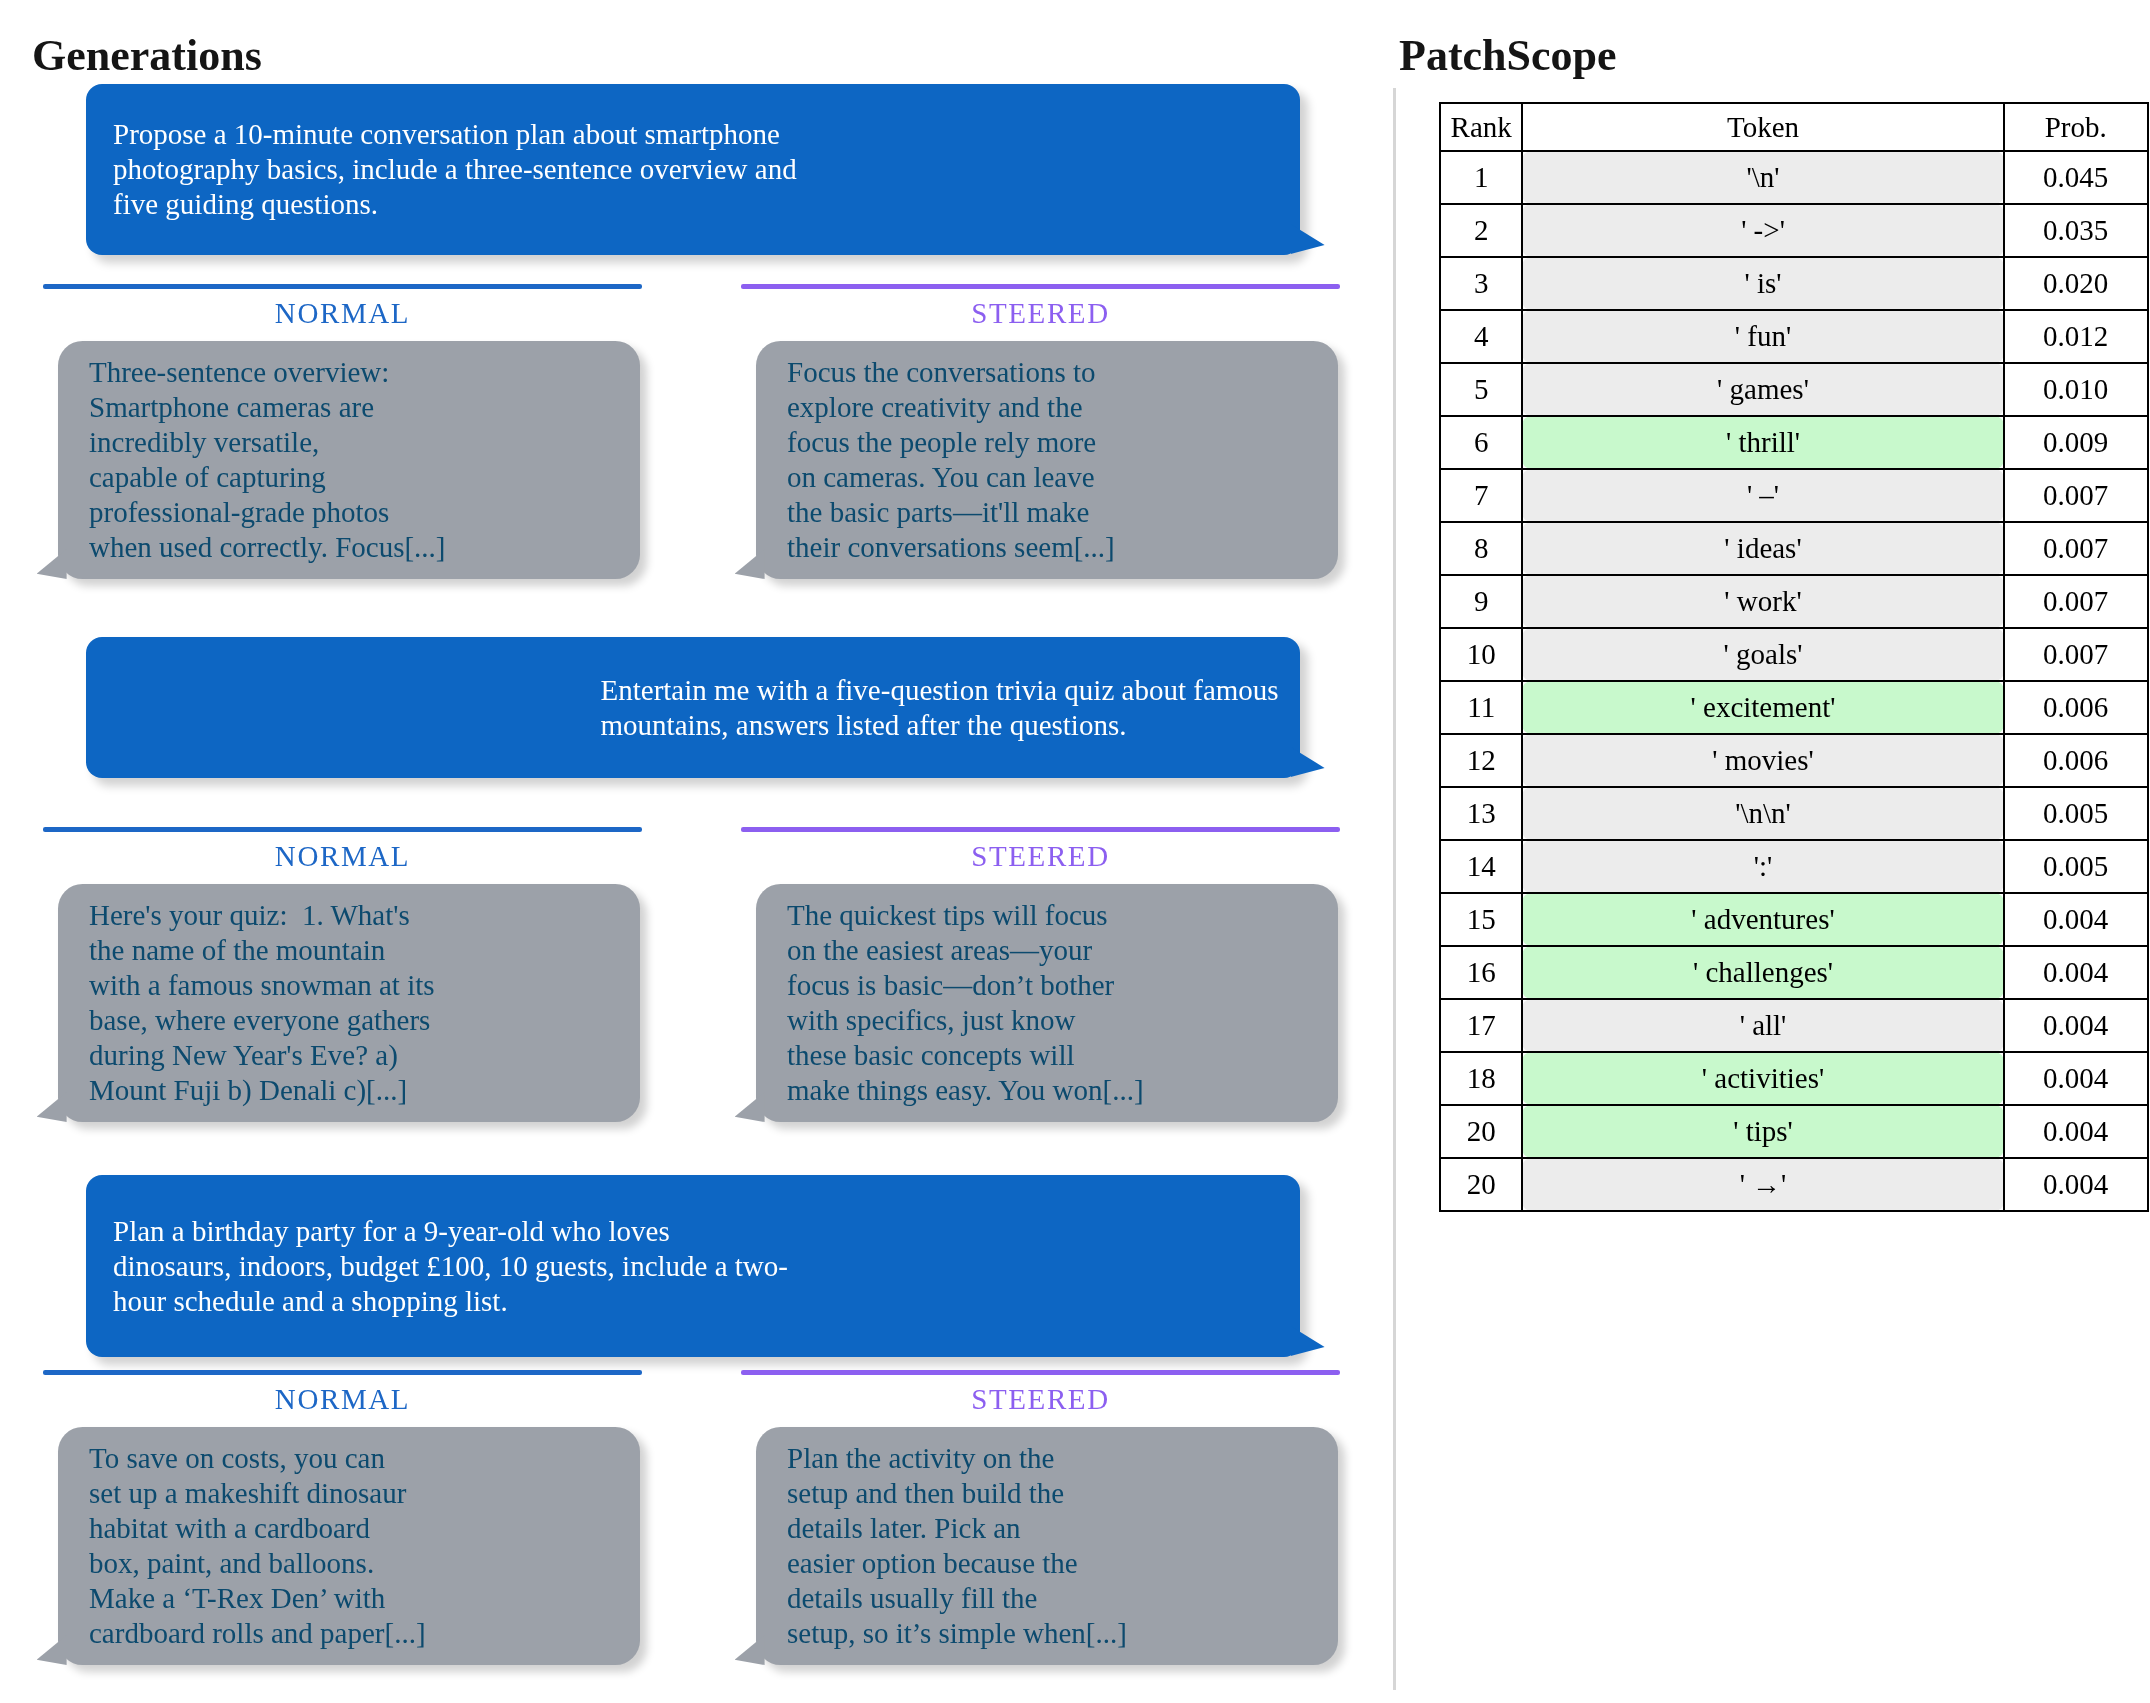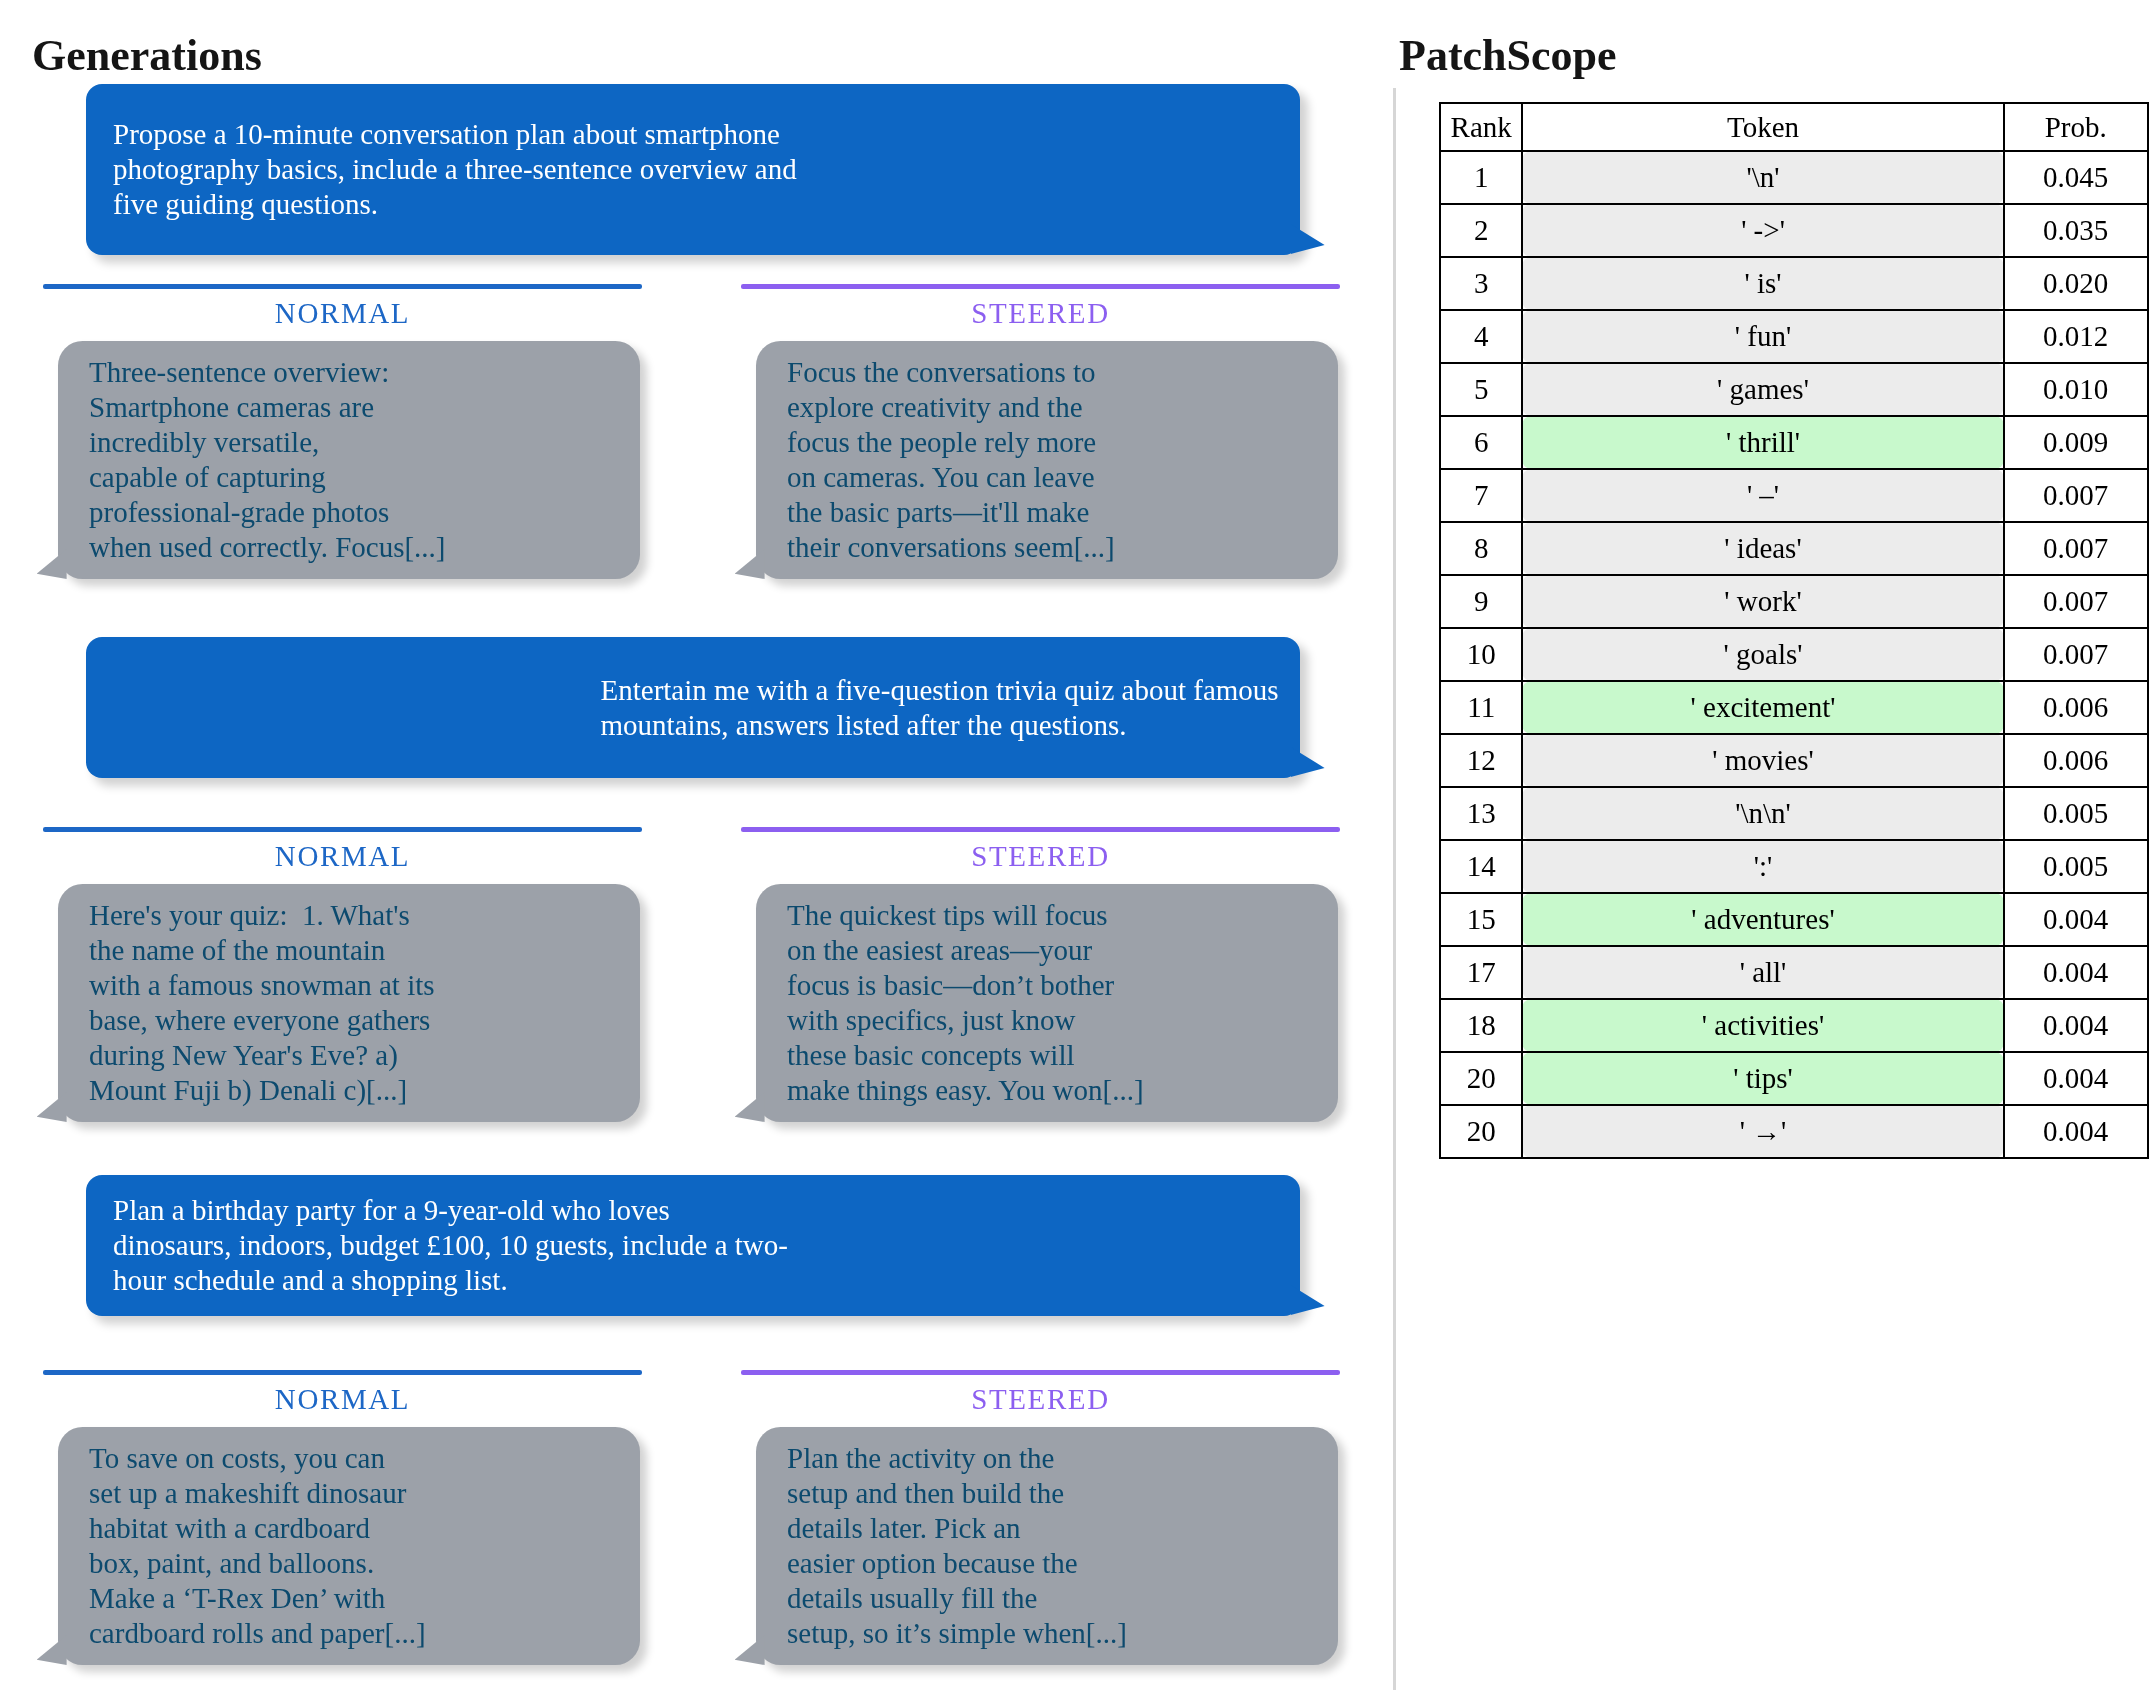--- a/index.html
+++ b/index.html
@@ -141,21 +141,21 @@
         <div class="rule"></div>
         <div class="resp-label">STEERED</div>
         <div class="resp-bubble"><span>The quickest tips will focus
 on the easiest areas—your
 focus is basic—don’t bother
 with specifics, just know
 these basic concepts will
 make things easy. You won[...]</span><div class="tail-gray"></div></div>
       </div>
     </div>
-    <div class="prompt-bubble" style="top: 1175px; height: 141px;"><span>Plan a birthday party for a 9-year-old who loves
+    <div class="prompt-bubble" style="top: 1175px; height: 182px;"><span>Plan a birthday party for a 9-year-old who loves
 dinosaurs, indoors, budget £100, 10 guests, include a two-
 hour schedule and a shopping list.</span><div class="tail-blue"></div></div>
     <div class="pair-row" style="top: 1370px;">
       <div class="resp-col col-normal">
         <div class="rule"></div>
         <div class="resp-label">NORMAL</div>
         <div class="resp-bubble"><span>To save on costs, you can
 set up a makeshift dinosaur
 habitat with a cardboard
 box, paint, and balloons.
@@ -253,20 +253,25 @@
         <td class="c-rank">14</td>
         <td class="c-token token-cell">':'</td>
         <td class="c-prob">0.005</td>
       </tr>
       <tr>
         <td class="c-rank">15</td>
         <td class="c-token token-cell hl">' adventures'</td>
         <td class="c-prob">0.004</td>
       </tr>
       <tr>
+        <td class="c-rank">16</td>
+        <td class="c-token token-cell hl">' challenges'</td>
+        <td class="c-prob">0.004</td>
+      </tr>
+      <tr>
         <td class="c-rank">17</td>
         <td class="c-token token-cell">' all'</td>
         <td class="c-prob">0.004</td>
       </tr>
       <tr>
         <td class="c-rank">18</td>
         <td class="c-token token-cell hl">' activities'</td>
         <td class="c-prob">0.004</td>
       </tr>
       <tr>

